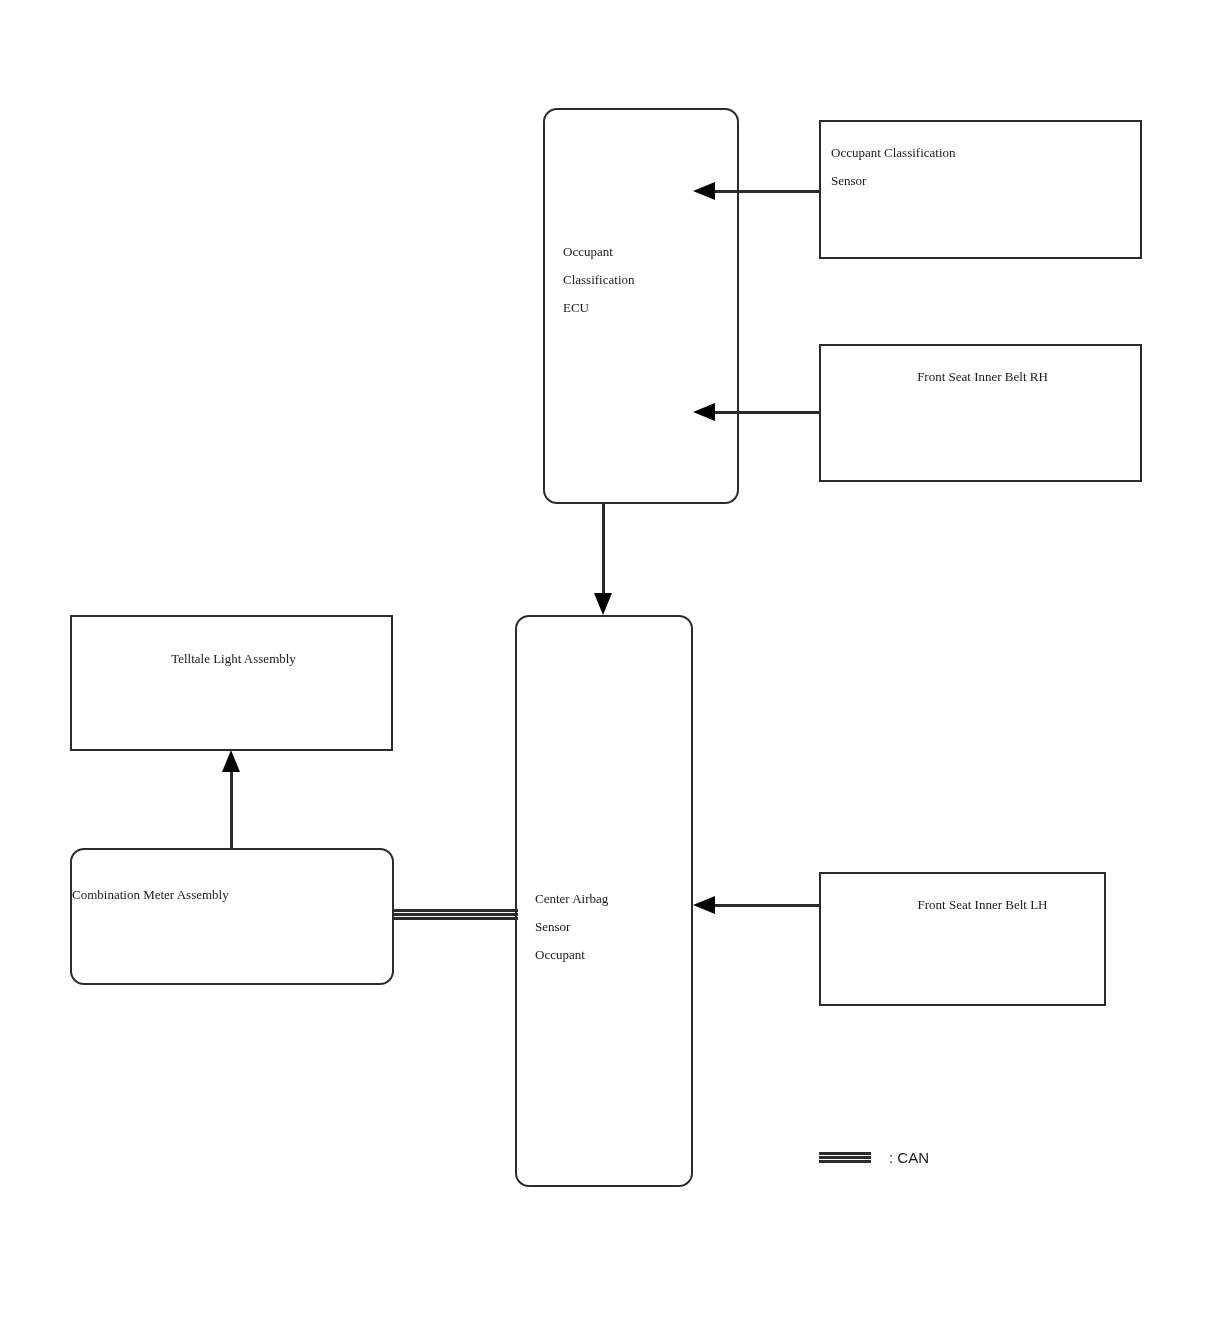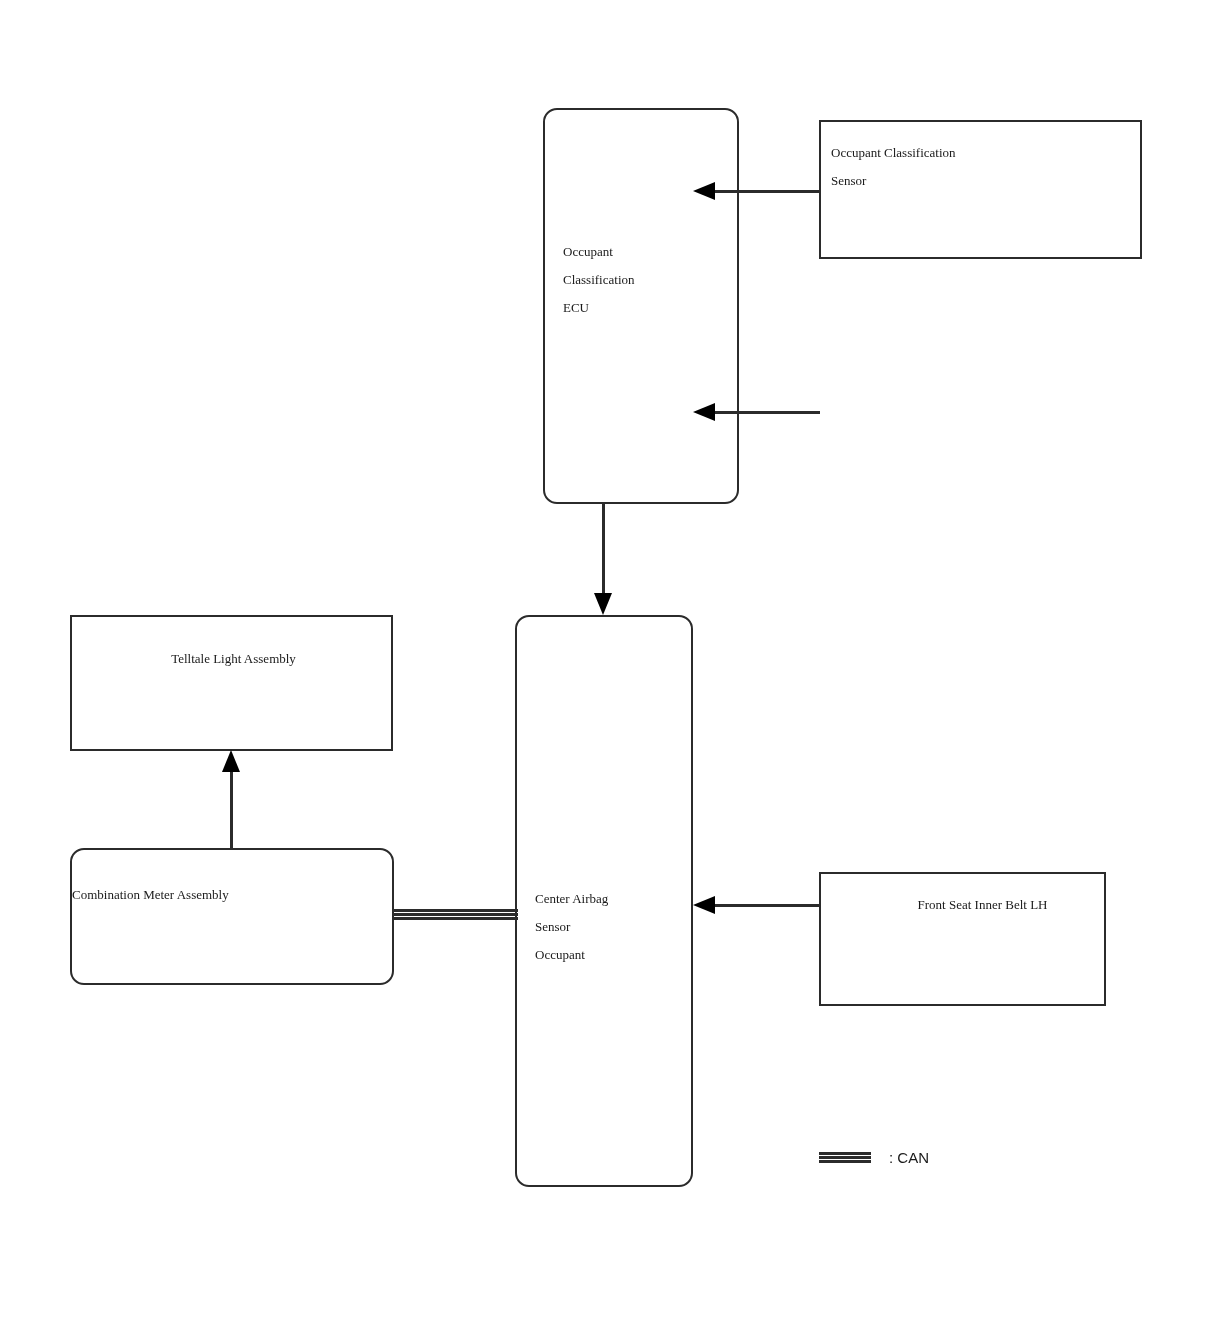--- a/index.html
+++ b/index.html
@@ -177,20 +177,23 @@
     <span class="label">Occupant
 Classification
 ECU</span>
   </div>
 
   <div class="node" id="node-occupant-sensor">
     <span class="label">Occupant Classification
 Sensor</span>
   </div>
 
+  <div class="node" id="node-belt-rh">
+    <span class="label">Front Seat Inner Belt RH</span>
+  </div>
 
   <div class="node" id="node-belt-lh">
     <span class="label">Front Seat Inner Belt LH</span>
   </div>
 
   <div class="node rounded" id="node-center-airbag">
     <span class="label">Center Airbag
 Sensor
 Occupant</span>
   </div>

